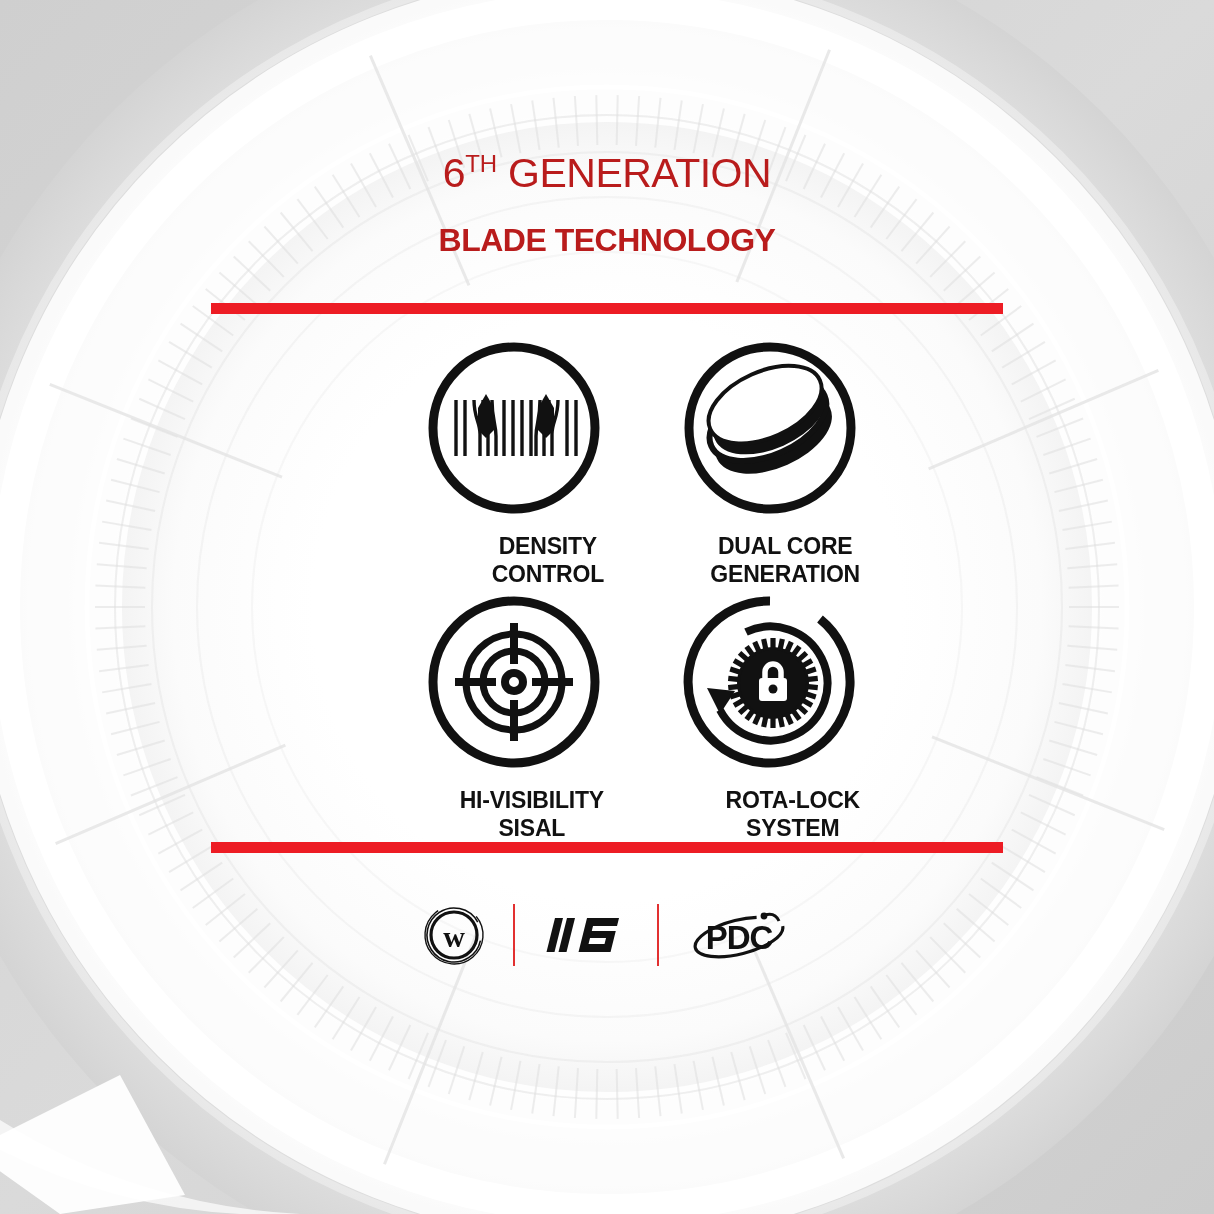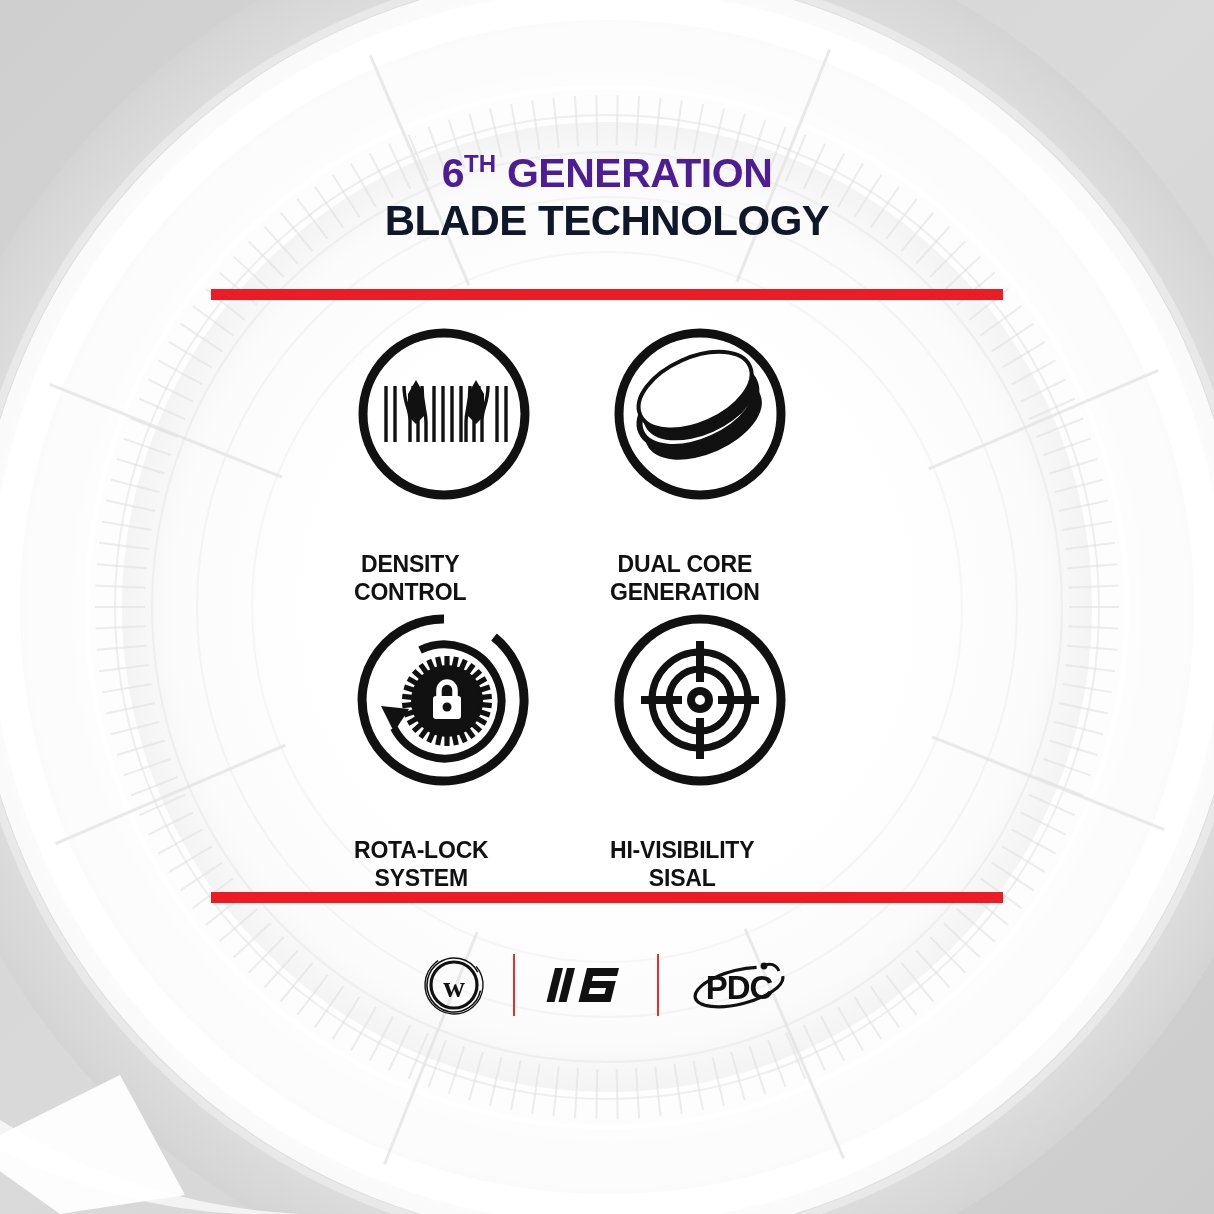--- a/index.html
+++ b/index.html
@@ -16,47 +16,47 @@
 
   
   #content{
     position:absolute;left:0;top:0;width:1214px;height:1214px;
     display:flex;flex-direction:column;align-items:center;
   }
 
   
   .heading-block{margin-top:152px;text-align:center;line-height:1.0;}
   .head-line1{
-    font-size:41px;font-weight:bold;color:#4c1d95;letter-spacing:-0.5px;
+    font-size:41px;font-weight:normal;color:#b91c1c;letter-spacing:-0.5px;
     white-space:nowrap;
   }
   .head-line1 .ord{font-size:24px;vertical-align:super;letter-spacing:0;}
   .head-line2{
-    font-size:42px;font-weight:bold;color:#0f172a;letter-spacing:-0.5px;
-    white-space:nowrap;margin-top:6px;
+    font-size:32px;font-weight:bold;color:#b91c1c;letter-spacing:-0.5px;
+    white-space:nowrap;margin-top:30px;
   }
 
   
   .rule{
     width:792px;height:11px;background:#ed1c24;
   }
   .rule-top{margin-top:47px;}
   .rule-bottom{margin-top:0;}
 
   
   .grid{
     margin-top:24px;
     display:grid;
     grid-template-columns:250px 250px;
     column-gap:6px;
     row-gap:4px;
     justify-content:center;
   }
   .cell{
-    display:flex;flex-direction:column;align-items:flex-start;gap:32px;
+    display:flex;flex-direction:column;align-items:flex-end;
   }
   .icon-wrap{width:180px;height:180px;display:block;}
   .cell-label{
     margin-top:14px;
     font-size:23px;font-weight:bold;color:#111;
     text-align:center;line-height:1.22;letter-spacing:-0.2px;
     white-space:pre-line;
   }
 
   
@@ -341,20 +341,37 @@
           <path d="M36 66 A60 33 0 0 0 156 66 L156 78 A60 33 0 0 1 36 78 Z" fill="#111"></path>
           <ellipse cx="96" cy="66" rx="60" ry="33" fill="#fff" stroke="#111" stroke-width="4"></ellipse>
         </g>
       </svg>
       <div class="cell-label">DUAL CORE
 GENERATION</div>
     </div>
 
     <div class="cell">
       <svg class="icon-wrap" viewBox="0 0 180 180">
+        <circle cx="90" cy="90" r="81" fill="none" stroke="#111" stroke-width="9"></circle>
+        <circle cx="90" cy="90" r="48" fill="none" stroke="#111" stroke-width="7"></circle>
+        <circle cx="90" cy="90" r="31" fill="none" stroke="#111" stroke-width="7"></circle>
+        <circle cx="90" cy="90" r="9" fill="none" stroke="#111" stroke-width="8"></circle>
+        <g stroke="#111" stroke-width="8" stroke-linecap="butt">
+          <path d="M90 31 V72"></path>
+          <path d="M90 108 V149"></path>
+          <path d="M31 90 H72"></path>
+          <path d="M108 90 H149"></path>
+        </g>
+      </svg>
+      <div class="cell-label">HI-VISIBILITY
+SISAL</div>
+    </div>
+
+    <div class="cell">
+      <svg class="icon-wrap" viewBox="0 0 180 180">
 
         <path d="M90 9 A81 81 0 1 0 140 27" fill="none" stroke="#111" stroke-width="9" stroke-linecap="butt"></path>
 
         <path d="M66 40 A57 57 0 1 1 40 118" fill="none" stroke="#111" stroke-width="8" stroke-linecap="butt"></path>
         <path d="M40 122 L27 96 L55 99 Z" fill="#111"></path>
 
         <g fill="#111">
           <circle cx="93" cy="91" r="36"></circle>
           <g id="gear-teeth-4">
               <rect x="90.4" y="46" width="5.2" height="12" transform="rotate(0 93 91)"></rect>
@@ -391,37 +408,20 @@
         </g>
 
         <rect x="79" y="86" width="28" height="23" rx="3" fill="#fff"></rect>
         <path d="M85 88 V80 A8 8 0 0 1 101 80 V88" fill="none" stroke="#fff" stroke-width="5.5"></path>
         <circle cx="93" cy="97" r="4.5" fill="#111"></circle>
       </svg>
       <div class="cell-label">ROTA-LOCK
 SYSTEM</div>
     </div>
 
-    <div class="cell">
-      <svg class="icon-wrap" viewBox="0 0 180 180">
-        <circle cx="90" cy="90" r="81" fill="none" stroke="#111" stroke-width="9"></circle>
-        <circle cx="90" cy="90" r="48" fill="none" stroke="#111" stroke-width="7"></circle>
-        <circle cx="90" cy="90" r="31" fill="none" stroke="#111" stroke-width="7"></circle>
-        <circle cx="90" cy="90" r="9" fill="none" stroke="#111" stroke-width="8"></circle>
-        <g stroke="#111" stroke-width="8" stroke-linecap="butt">
-          <path d="M90 31 V72"></path>
-          <path d="M90 108 V149"></path>
-          <path d="M31 90 H72"></path>
-          <path d="M108 90 H149"></path>
-        </g>
-      </svg>
-      <div class="cell-label">HI-VISIBILITY
-SISAL</div>
-    </div>
-
   </div>
 
   <div class="rule rule-bottom"></div>
 
   <div class="footer">
 
     <div class="logo-slot">
       <svg class="logo-w" viewBox="0 0 62 62">
         <circle cx="31" cy="31" r="23" fill="none" stroke="#111" stroke-width="3.2"></circle>
         <circle cx="31" cy="31" r="27" fill="none" stroke="#111" stroke-width="1.6" transform="rotate(12 31 31)" stroke-dasharray="150 30"></circle>

